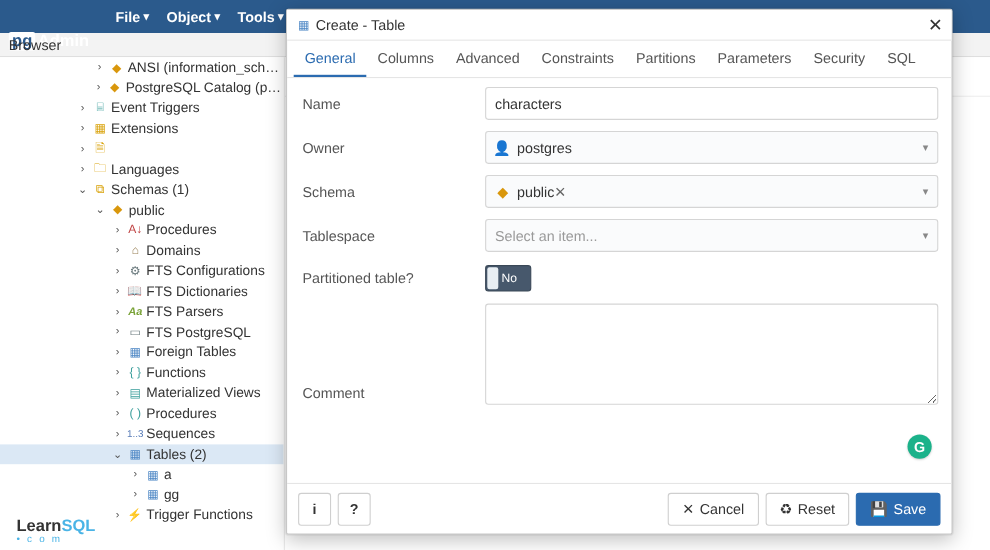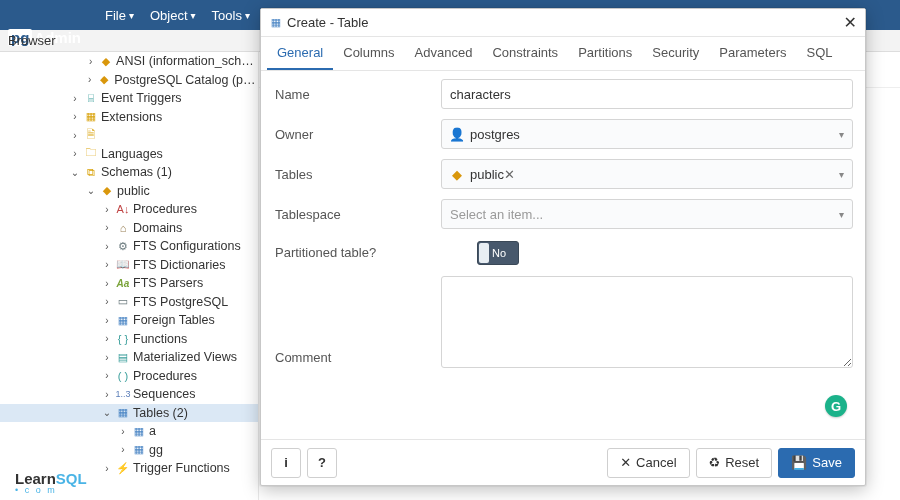--- a/index.html
+++ b/index.html
@@ -19,21 +19,21 @@
     display: flex;
     align-items: center;
     padding: 0 8px;
     color: #fff;
   }
   .logo {
     display: flex; align-items: center; gap: 2px;
     font-weight: bold; font-size: 15px; margin-right: 16px; margin-top: 44px;
   }
   .logo-pg { background:#fff; color:#2b5a8c; padding:0 3px; border-radius:2px; font-weight:bold;}
-  .menuitem { padding: 0 8px; height:100%; display:flex; align-items:center; cursor:pointer;}
+  .menuitem { padding: 0 8px; height:100%; display:flex; align-items:center; cursor:pointer;font-weight:bold;}
   .chev-dn { font-size:10px; margin-left:3px;}
   
   .browser-hd {
     height: 22px;
     background: #f3f3f3;
     border-bottom: 1px solid #ddd;
     display: flex; align-items:center;
     padding: 0 8px;
     font-size: 13px; color:#333;
   }
@@ -140,21 +140,20 @@
   .plh { color:#9a9a9a;}
   .toggle {
     display:inline-flex; align-items:center;
     width:42px; height:24px;
     background:#47586c;
     border-radius:3px;
     color:#fff; font-size:11px;
     position:relative;
     padding-left:14px;
     border:1px solid #3a4857;
-    margin-left:36px;
   }
   .toggle .knob { position:absolute; left:1px; top:1px; width:10px; height:20px; background:#e8eef3; border-radius:2px;}
   .txtarea {
     width:100%; height:92px;
     border:1px solid #d5d5d5;
     border-radius:3px;
     padding:6px 8px;
     font-size:13px; color:#333;
     resize:both;
     background:#fff;
@@ -380,43 +379,43 @@
     <span class="ic">▦</span>
     <span>Create - Table</span>
     <span class="modal-close">✕</span>
   </div>
   <div class="tabs">
     <div class="tab active">General</div>
     <div class="tab">Columns</div>
     <div class="tab">Advanced</div>
     <div class="tab">Constraints</div>
     <div class="tab">Partitions</div>
+    <div class="tab">Parameters</div>
     <div class="tab">Security</div>
-    <div class="tab">Parameters</div>
     <div class="tab">SQL</div>
   </div>
   <div class="form">
     <div class="row">
       <div class="row-label">Name</div>
       <div class="row-ctl">
           <input class="fld" value="characters" style="">
         </div>
     </div>
     <div class="row">
       <div class="row-label">Owner</div>
       <div class="row-ctl">
         <div class="sel-fld">
           <span class="sel-ic" style="color:#6aa0d8">👤</span>
           <span>postgres</span>
           <span class="sel-caret">▾</span>
         </div>
       </div>
     </div>
     <div class="row">
-      <div class="row-label">Tables</div>
+      <div class="row-label">Schema</div>
       <div class="row-ctl">
         <div class="sel-fld">
           <span class="sel-ic i-schema-o">◆</span>
           <span>public</span>
           <span class="sel-x">✕</span>
           <span class="sel-caret">▾</span>
         </div>
       </div>
     </div>
     <div class="row">

